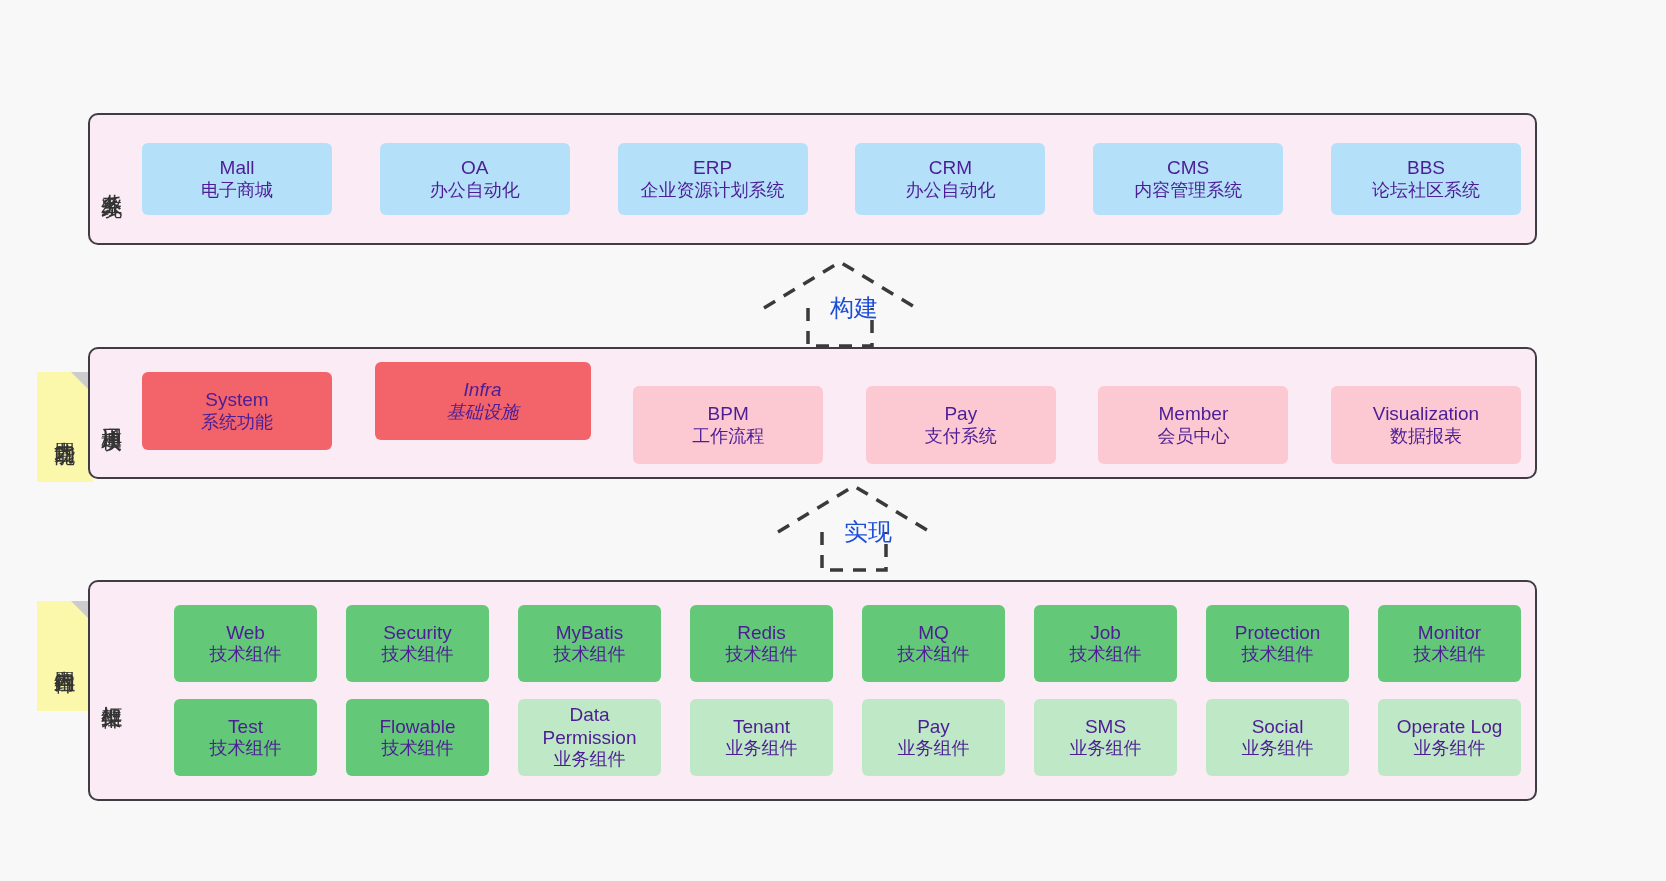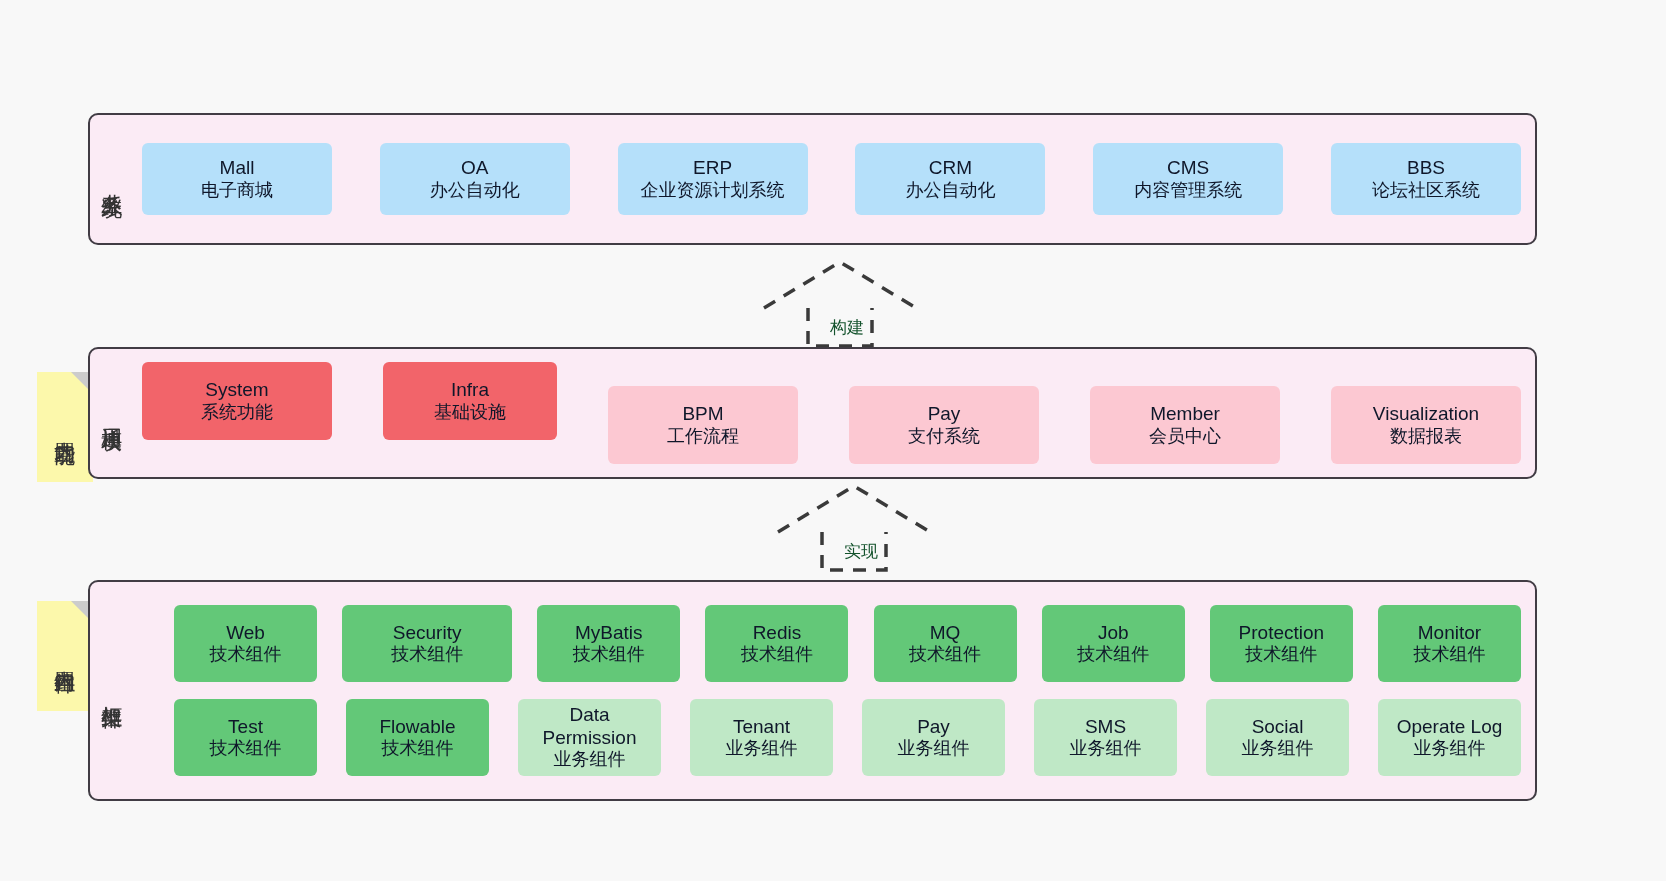--- a/index.html
+++ b/index.html
@@ -70,21 +70,21 @@
   
   .card {
     box-sizing: border-box;
     border-radius: 6px;
     display: flex;
     flex-direction: column;
     align-items: center;
     justify-content: center;
     text-align: center;
     line-height: 1.18;
-    color: #0f172a;
+    color: #4c1d95;
     padding: 4px 6px;
   }
   .card .en {
     font-size: 19px;
     white-space: nowrap;
   }
   .card .cn {
     font-size: 18px;
     white-space: nowrap;
   }
@@ -141,26 +141,25 @@
   .arrow {
     position: absolute;
     width: 160px;
     height: 92px;
   }
   .arrow svg { display: block; }
   .arrow-label {
     position: absolute;
     left: 68px;
     top: 36px;
-    font-size: 17px;
-    color: #14532d;
+    font-size: 24px;
+    color: #1d4ed8;
     background: transparent;
     white-space: nowrap;
     user-select: none;
-    margin-top: 24px;
   }
   #arrow-build   { left: 762px; top: 256px; }
   #arrow-realize { left: 776px; top: 480px; }
 </style>
 </head>
 <body>
 
 <div class="canvas">
 
   <div class="layer" id="band-business">
@@ -205,25 +204,25 @@
 
   <div class="note" id="note-functions">
     <span class="fold"></span>
     <span>内置功能</span>
   </div>
 
   <div class="layer" id="band-common">
     <div class="layer-title">通用模块</div>
     <div class="layer-body">
         <div class="row">
-          <div class="card c-red" style="width: 190px;">
+          <div class="card c-red" style="width: 190px; margin-top: 10px;">
             <div class="en">System</div>
             <div class="cn">系统功能</div>
           </div>
-          <div class="card c-red" style="width: 174px;">
+          <div class="card c-red" style="width: 216px; font-style: italic;">
             <div class="en">Infra</div>
             <div class="cn">基础设施</div>
           </div>
           <div class="card c-pink" style="width: 190px;">
             <div class="en">BPM</div>
             <div class="cn">工作流程</div>
           </div>
           <div class="card c-pink" style="width: 190px;">
             <div class="en">Pay</div>
             <div class="cn">支付系统</div>
@@ -254,21 +253,21 @@
   </div>
 
   <div class="layer" id="band-framework">
     <div class="layer-title">框架组件</div>
     <div class="layer-body">
         <div class="row">
           <div class="card c-green" style="width: 143px;">
             <div class="en">Web</div>
             <div class="cn">技术组件</div>
           </div>
-          <div class="card c-green" style="width: 170px;">
+          <div class="card c-green" style="width: 143px;">
             <div class="en">Security</div>
             <div class="cn">技术组件</div>
           </div>
           <div class="card c-green" style="width: 143px;">
             <div class="en">MyBatis</div>
             <div class="cn">技术组件</div>
           </div>
           <div class="card c-green" style="width: 143px;">
             <div class="en">Redis</div>
             <div class="cn">技术组件</div>

